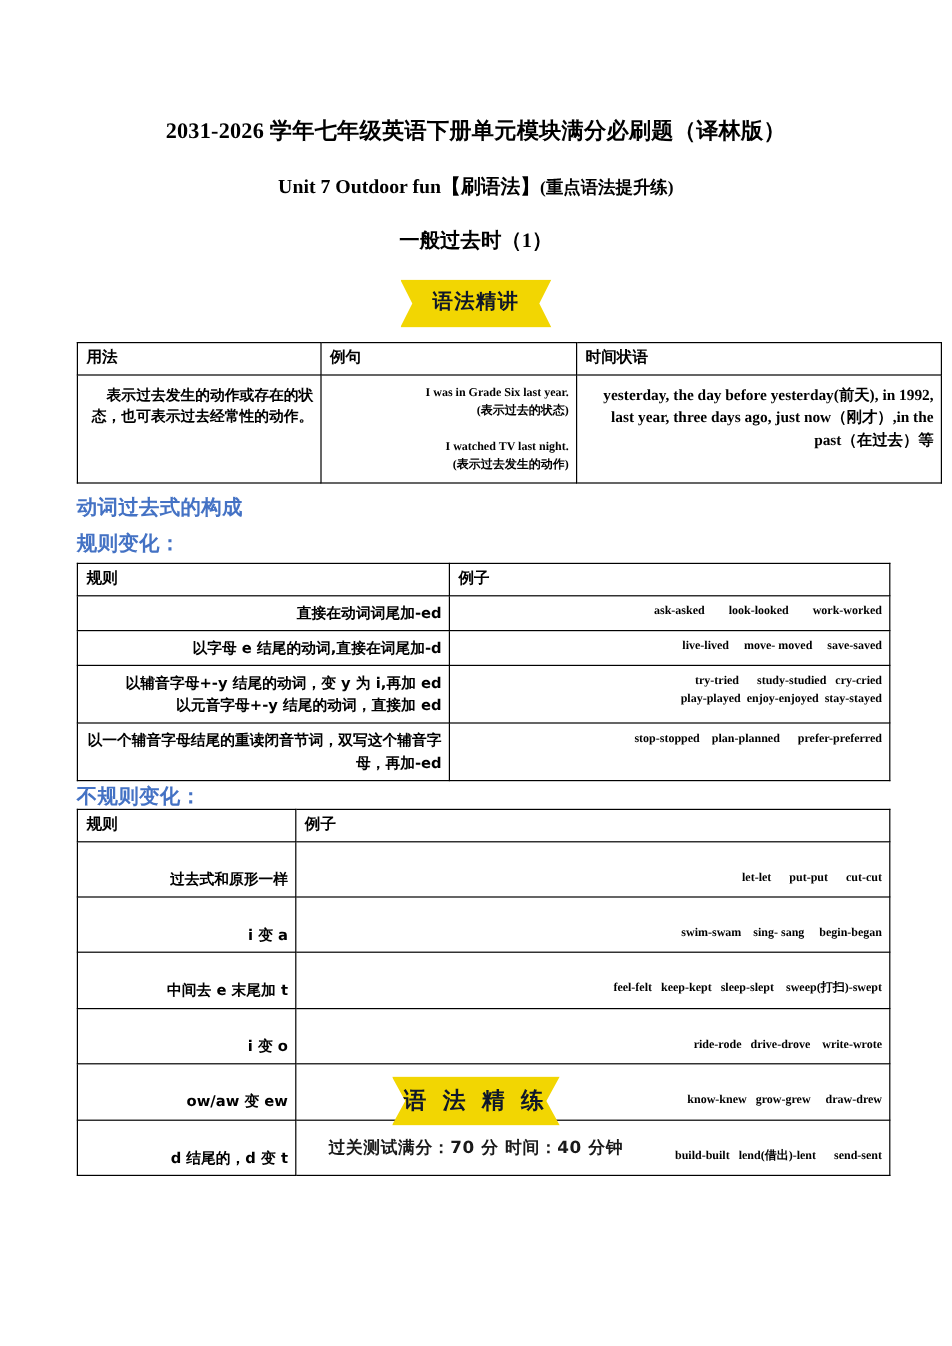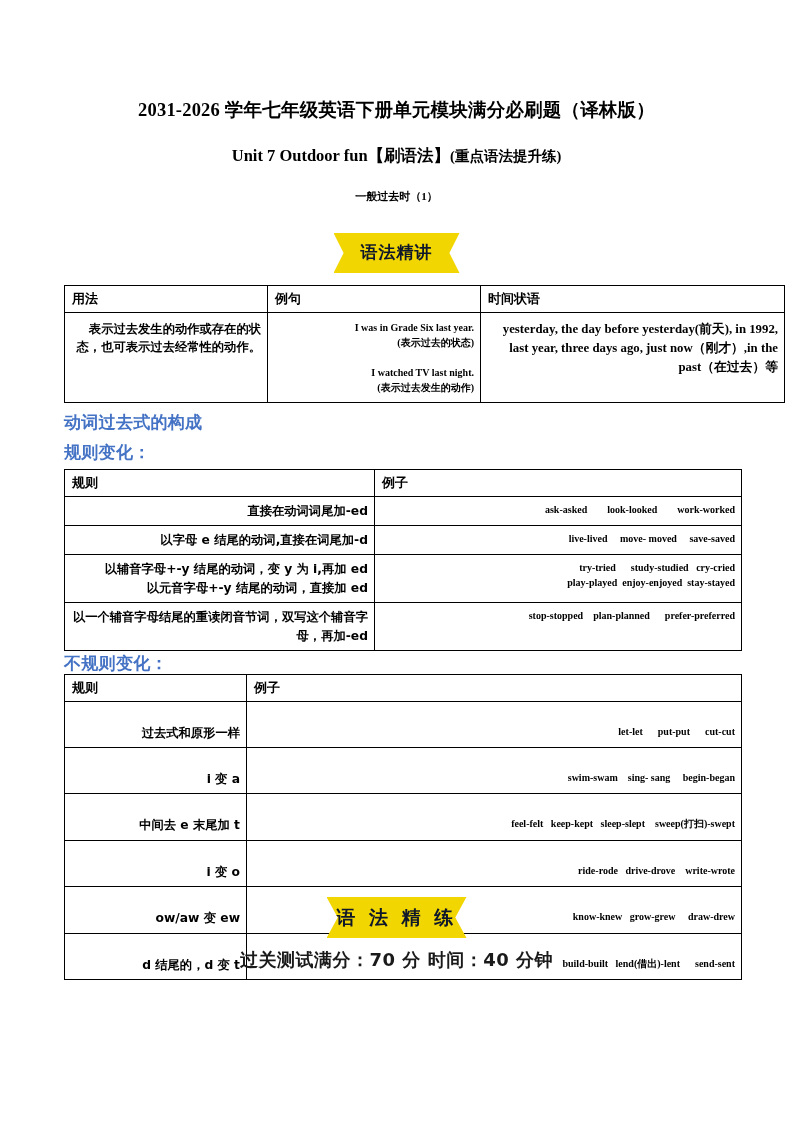--- a/index.html
+++ b/index.html
@@ -42,21 +42,21 @@
     font-size: 16.5px;
     font-weight: bold;
     margin-top: 22px;
     line-height: 1.35;
     white-space: nowrap;
   }
   .doc-title-2 .sub {
     font-size: 14.5px;
   }
   .doc-title-3 {
-    font-size: 11px;
+    font-size: 17px;
     font-weight: bold;
     margin-top: 22px;
     line-height: 1.35;
   }
 
   
   .ribbon-wrap {
     position: absolute;
     text-align: center;
   }
@@ -164,21 +164,21 @@
   #head-irregular { top: 652px; }
 
   
   .footer-line {
     position: absolute;
     left: 64px;
     top: 948px;
     width: 665px;
     text-align: center;
     font-family: "DejaVu Sans", "Liberation Sans", sans-serif;
-    font-size: 18px;
+    font-size: 14px;
     font-weight: bold;
     color: #1a1a1a;
     letter-spacing: 0.5px;
   }
 
   .mix { white-space: pre-wrap; }
 </style>
 </head>
 <body>
 

